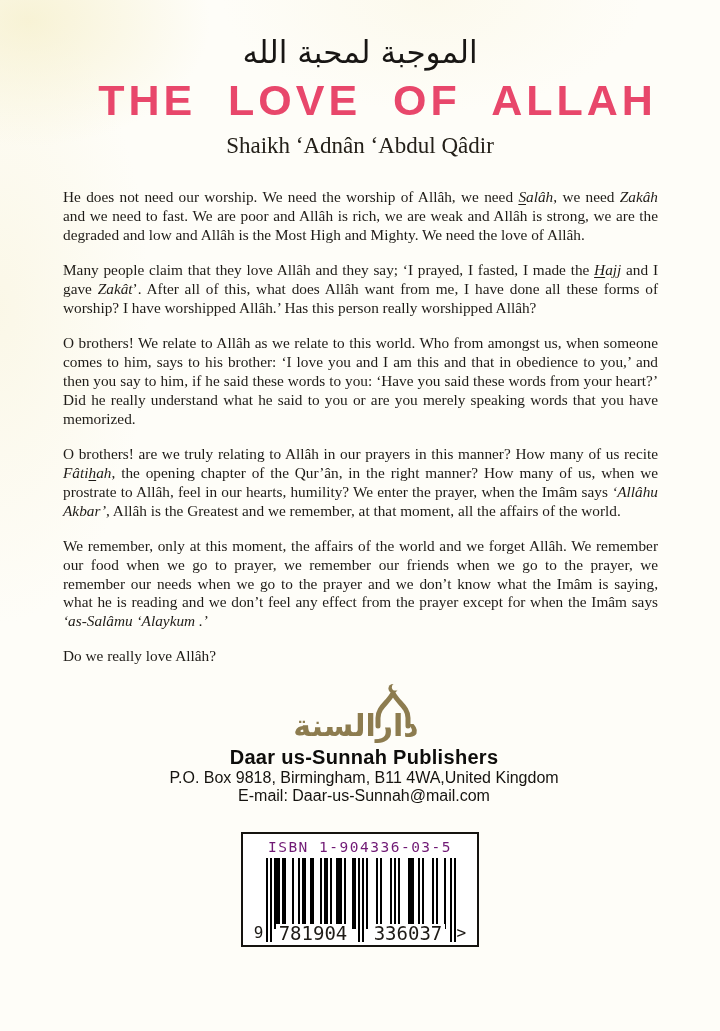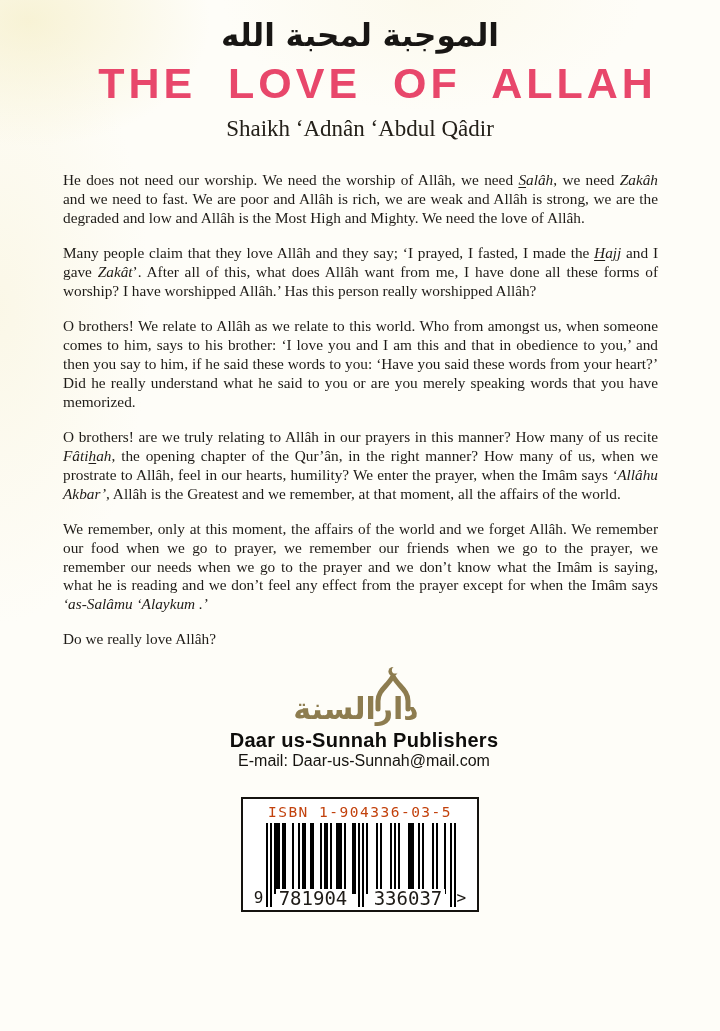--- a/index.html
+++ b/index.html
@@ -8,22 +8,22 @@
   .page {
     position:relative; width:720px; height:1031px; margin:0 auto;
     background:
       radial-gradient(ellipse 260px 180px at 4% 2%, rgba(246,240,205,.8), rgba(246,240,205,0) 70%),
       radial-gradient(ellipse 200px 420px at 0% 30%, rgba(248,243,218,.55), rgba(248,243,218,0) 75%),
       radial-gradient(ellipse 300px 160px at 60% 0%, rgba(250,246,226,.5), rgba(250,246,226,0) 70%),
       var(--paper);
     font-family:"Liberation Serif", serif; color:var(--ink); overflow:hidden;
   }
   .arabic-callig {
-    margin-top:15px; text-align:center; direction:rtl;
-    font-family:"DejaVu Sans", sans-serif; font-weight:bold;
+    margin-top:32px; text-align:center; direction:rtl;
+    font-family:"DejaVu Sans", sans-serif; font-weight:normal;
     font-size:31px; line-height:1.3; color:#181614; letter-spacing:1px;
   }
   .title {
     margin:4px 0 0; text-align:center;
     font-family:"Liberation Sans", sans-serif; font-weight:bold;
     font-size:43px; letter-spacing:4px; word-spacing:16px; color:var(--accent);padding-left:35px;
   }
   .author { margin-top:8px; text-align:center; font-size:23px; color:#242019; }
   .blurb { margin:29px 62px 0 63px; text-align:justify; font-size:15.3px; line-height:1.24; }
   .blurb p { margin:0 0 16px; }
@@ -32,21 +32,21 @@
   .publisher { text-align:center; margin-top:2px; font-family:"Liberation Sans", sans-serif;padding-left:8px; }
   .logo-wrap { line-height:0; }
   .pub-name { font-weight:bold; font-size:20px; letter-spacing:.3px; color:#0e0d0b; margin-top:2px; }
   .pub-line { font-size:16px; line-height:1.12; color:#15130f; }
   .barcode-box {
     width:238px; margin:27px auto 0; background:#fff;
     border:2px solid #15130f; padding:5px 9px 3px;
   }
   .isbn-label {
     text-align:center; font-family:"DejaVu Sans Mono", monospace;
-    font-size:14.5px; letter-spacing:1.5px; color:#c2410c; margin-bottom:3px; white-space:nowrap;
+    font-size:14.5px; letter-spacing:1.5px; color:#701a75; margin-bottom:3px; white-space:nowrap;
   }
   .bc-row { display:flex; align-items:flex-end; justify-content:center; }
   .bc-lead, .bc-end { font-family:"DejaVu Sans Mono", monospace; font-size:16px; line-height:1; padding:0 2px 1px 0; }
   .bc-end { padding:0 0 1px 1px; }
   .bc-area { position:relative; }
   .bars { display:flex; align-items:flex-start; height:84px; }
   .bar { width:2px; background:transparent; }
   .bar.black { background:#000; }
   .bar.short { height:71px; }
   .bar.tall  { height:84px; }
@@ -80,20 +80,21 @@
   <div class="publisher">
     <div class="logo-wrap">
       <svg width="156" height="62" viewBox="0 0 156 62">
         <path d="M92 44 L92 36 C92 25 102 21 107 11 C112 21 122 25 122 36 L122 44" fill="none" style="stroke:var(--olive)" stroke-width="5" stroke-linecap="round"></path>
         <circle cx="107" cy="6.5" r="4.6" style="fill:var(--olive)"></circle>
         <circle cx="109.3" cy="5.2" r="3.4" style="fill:var(--paper)"></circle>
         <text x="70" y="54" text-anchor="middle" direction="rtl" font-family="DejaVu Sans, sans-serif" font-weight="bold" font-size="30" style="fill:var(--olive)" id="logo-arabic">دارالسنة</text>
       </svg>
     </div>
     <div class="pub-name">Daar us-Sunnah Publishers</div>
+    <div class="pub-line">P.O. Box 9818, Birmingham, B11 4WA,United Kingdom</div>
     <div class="pub-line">E-mail: Daar-us-Sunnah@mail.com</div>
   </div>
 
   <div class="barcode-box">
     <div class="isbn-label">ISBN 1-904336-03-5</div>
     <div class="bc-row">
       <span class="bc-lead">9</span>
       <div class="bc-area">
         <div class="bars" id="bars">
             <div class="bar black tall"></div>

